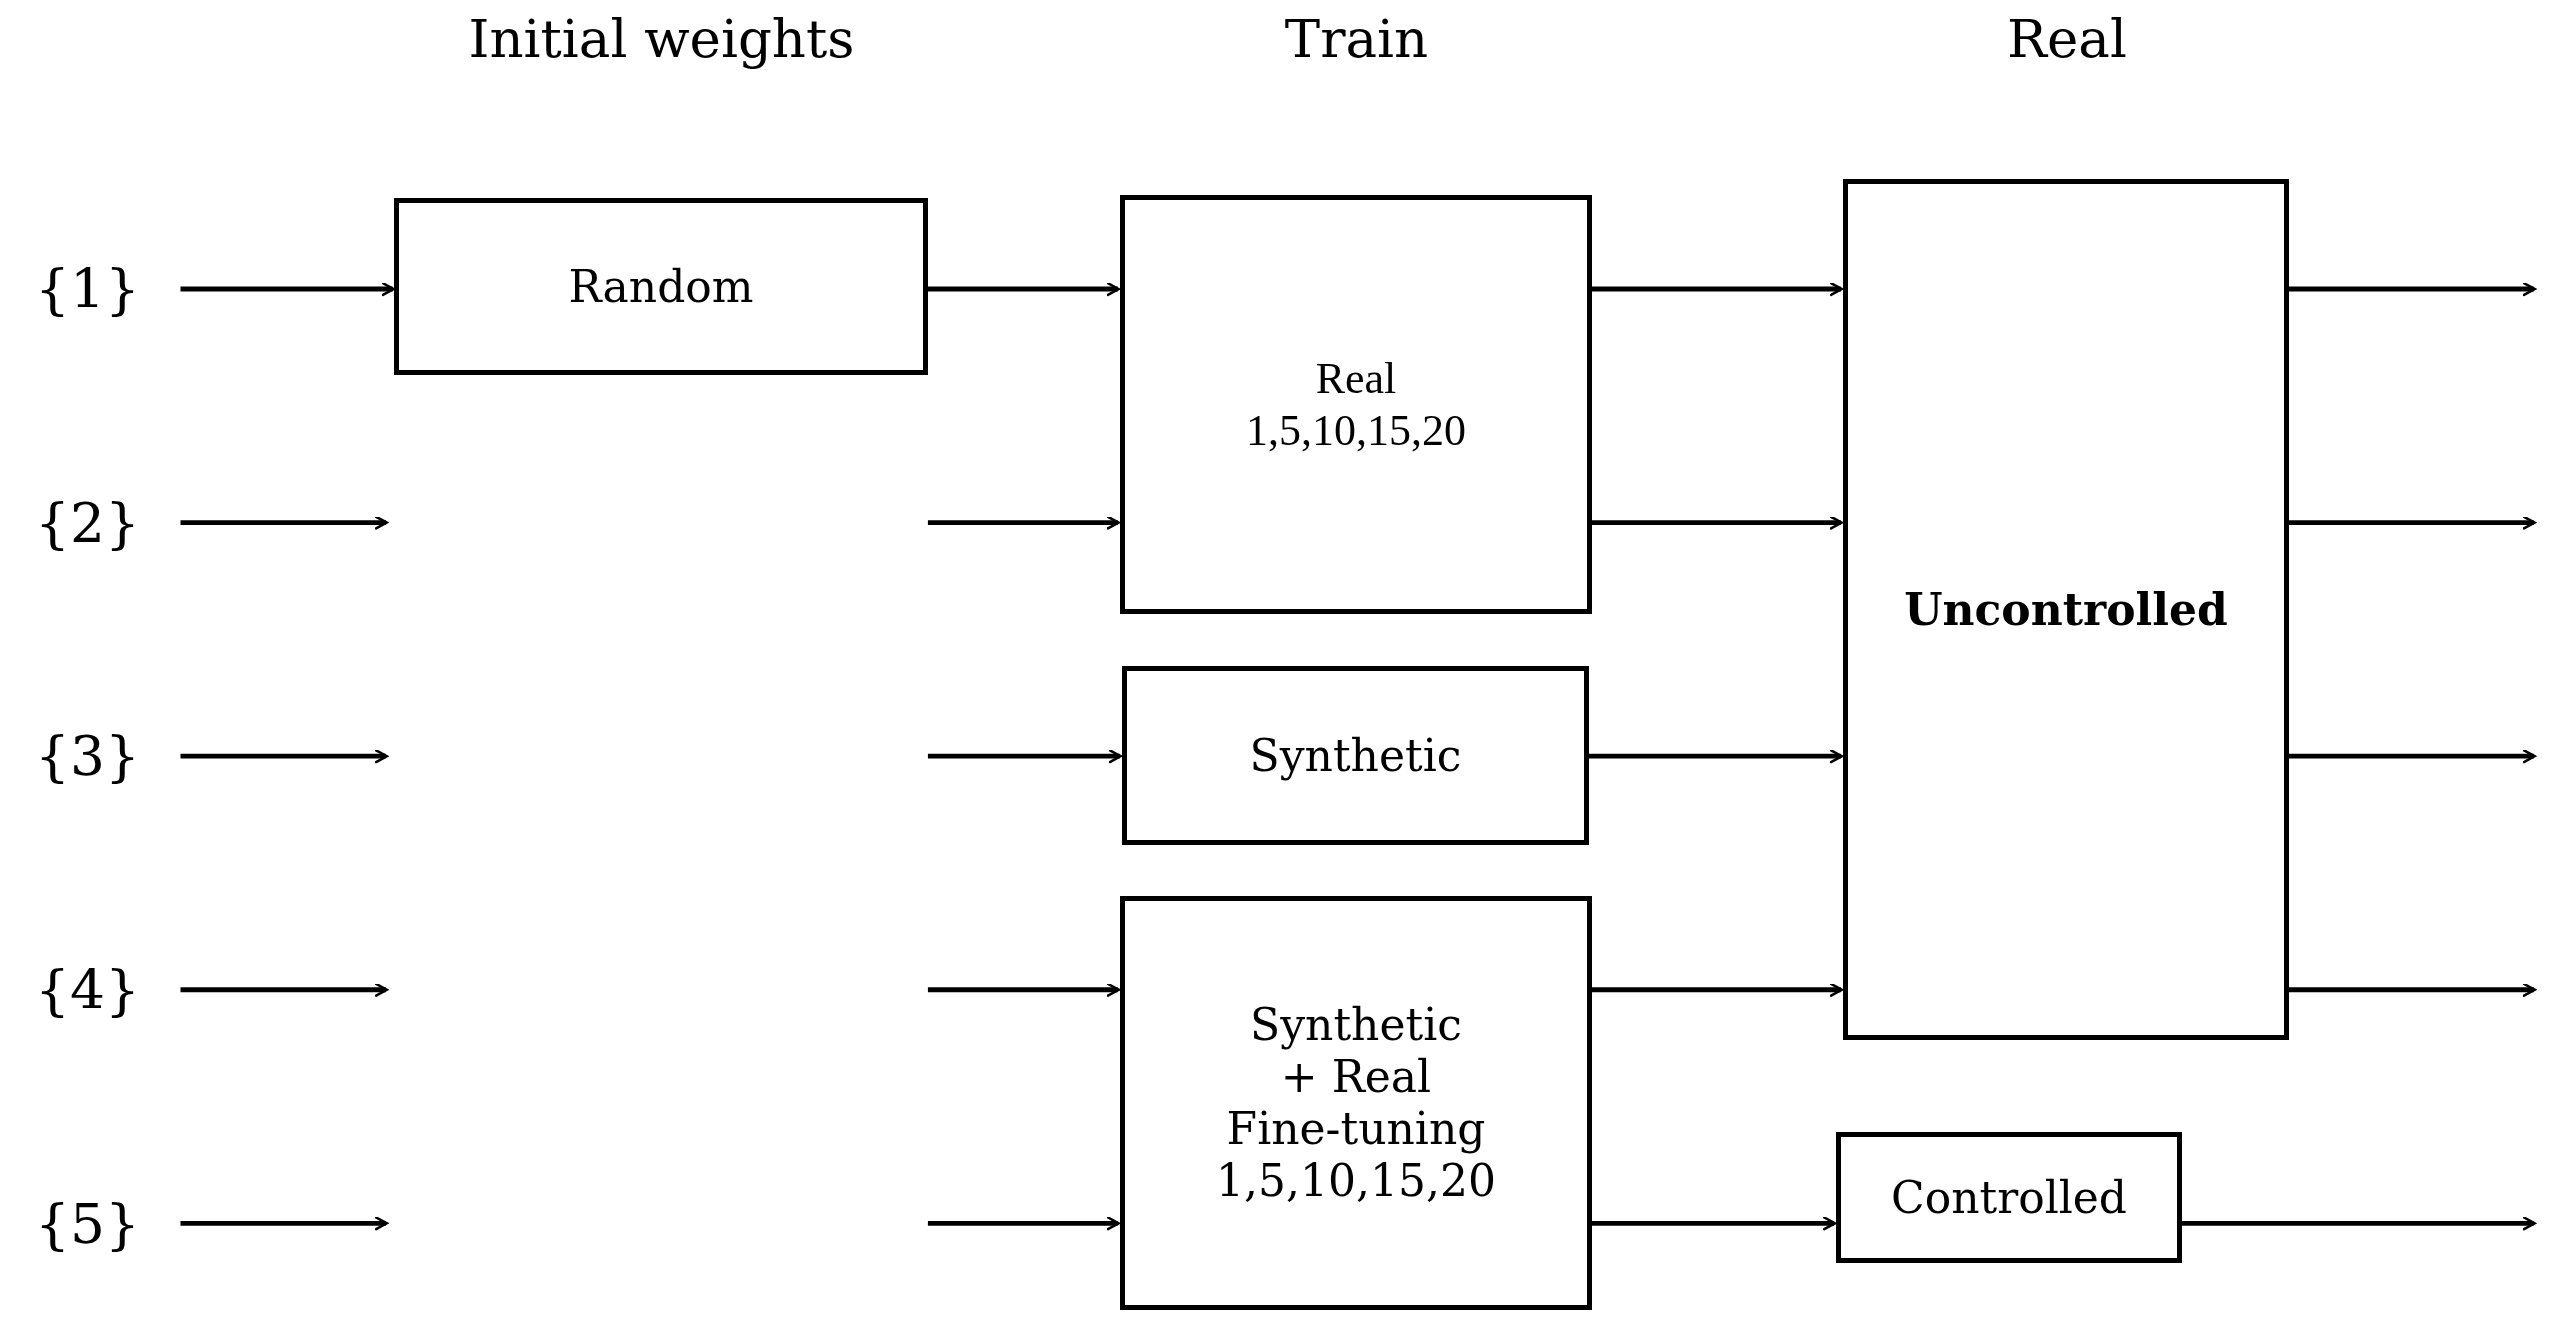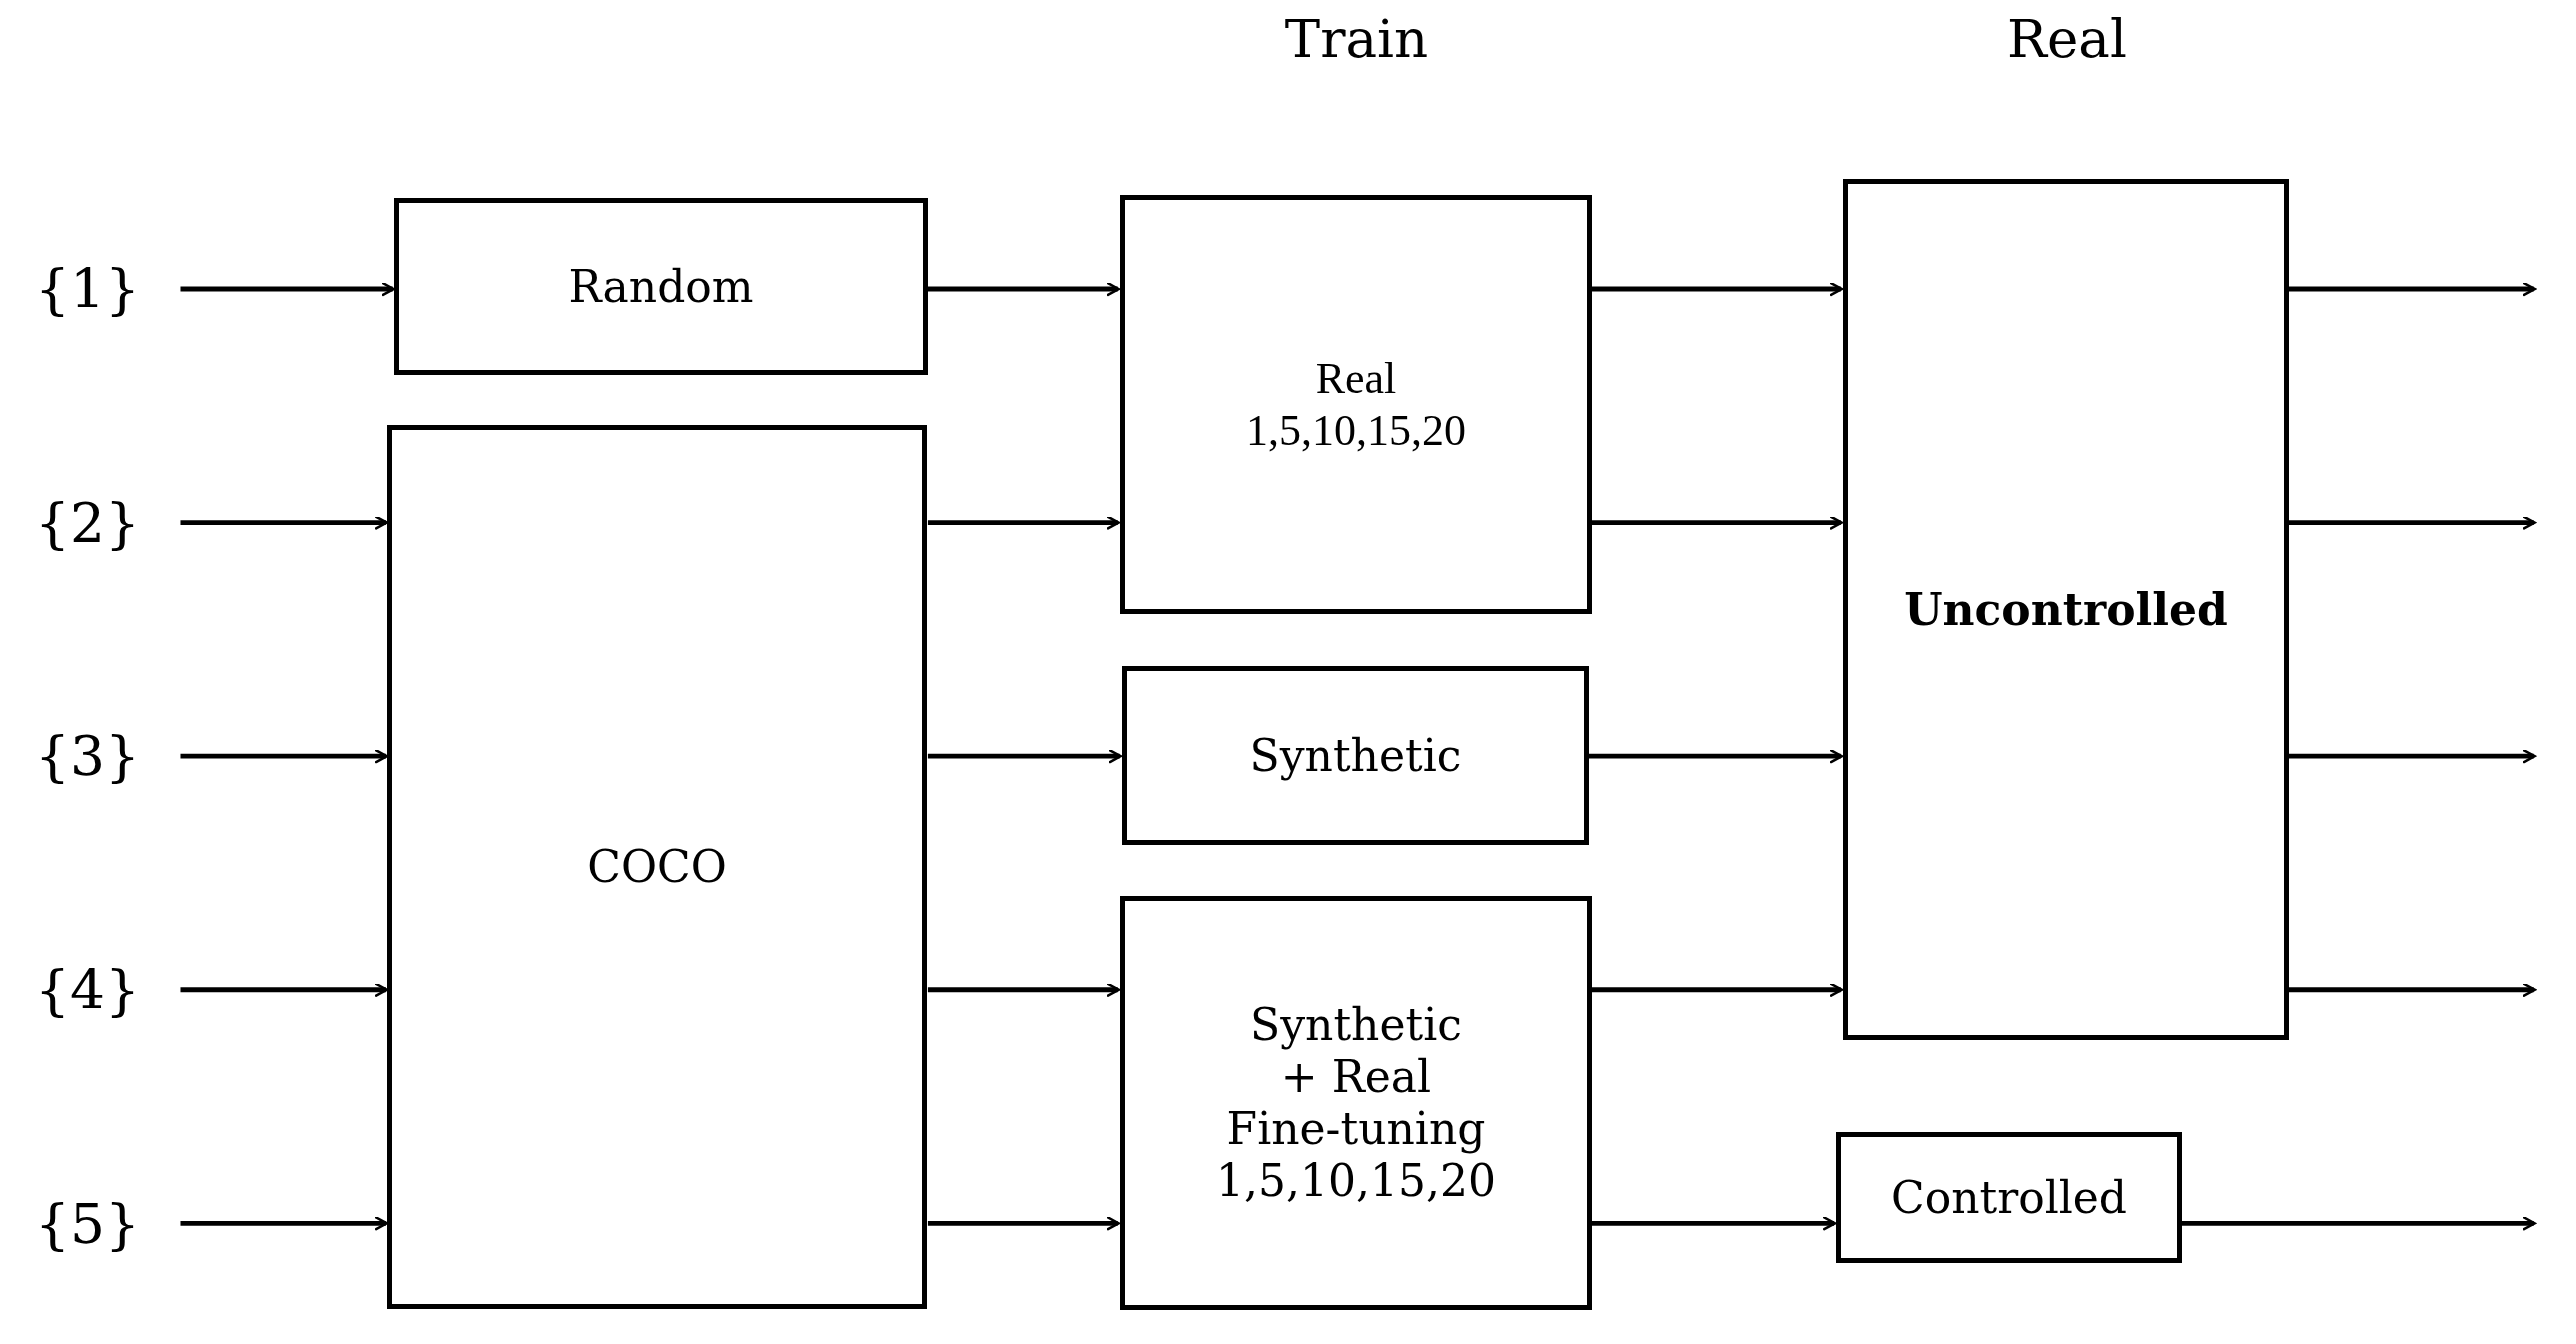--- a/index.html
+++ b/index.html
@@ -19,20 +19,21 @@
   .box .txt{font-size:44px;line-height:1.18;text-align:center;white-space:pre-line;}
 
   svg.wires{position:absolute;left:0;top:0;width:2576px;height:1344px;
             pointer-events:none;}
 </style>
 </head>
 <body>
 
 <div id="stage">
 
+  <div class="hdr" id="hdr0" style="left: 389px; top: 11.7px; width: 545px;"><span>Initial weights</span></div>
   <div class="hdr" id="hdr1" style="left: 1118px; top: 11.7px; width: 477px;"><span>Train</span></div>
   <div class="hdr" id="hdr2" style="left: 1843px; top: 11.7px; width: 448px;"><span>Real</span></div>
 
   <div class="rowlabel" id="rl0" style="left: 0px; width: 175px; top: 289px;">{1}</div>
   <div class="rowlabel" id="rl1" style="left: 0px; width: 175px; top: 523px;">{2}</div>
   <div class="rowlabel" id="rl2" style="left: 0px; width: 175px; top: 756px;">{3}</div>
   <div class="rowlabel" id="rl3" style="left: 0px; width: 175px; top: 990px;">{4}</div>
   <div class="rowlabel" id="rl4" style="left: 0px; width: 175px; top: 1224px;">{5}</div>
 
   <svg class="wires" viewBox="0 0 2646 1381" xmlns="http://www.w3.org/2000/svg">
@@ -61,23 +62,20 @@
         <line x1="2351" y1="537" x2="2603" y2="537" marker-end="url(#ah)"></line>
         <line x1="2351" y1="777" x2="2603" y2="777" marker-end="url(#ah)"></line>
         <line x1="2351" y1="1017" x2="2603" y2="1017" marker-end="url(#ah)"></line>
         <line x1="2241" y1="1257" x2="2603" y2="1257" marker-end="url(#ah)"></line>
       </g>
   </svg>
 
   <div class="box" id="bx0" style="left: 394px; top: 198px; width: 534px; height: 177px;">
     <span class="txt">Random</span>
     </div>
-  <div class="box" id="bx1" style="left: 387px; top: 425px; width: 540px; height: 884px;">
-    <span class="txt">COCO</span>
-    </div>
   <div class="box" id="bx2" style="left: 1120px; top: 195px; width: 472px; height: 419px; font-family: Liberation Serif, serif;">
     <span class="txt">Real
 1,5,10,15,20</span>
     </div>
   <div class="box" id="bx3" style="left: 1122px; top: 666px; width: 467px; height: 179px;">
     <span class="txt">Synthetic</span>
     </div>
   <div class="box" id="bx4" style="left: 1120px; top: 896px; width: 472px; height: 414px;">
     <span class="txt">Synthetic
 + Real

